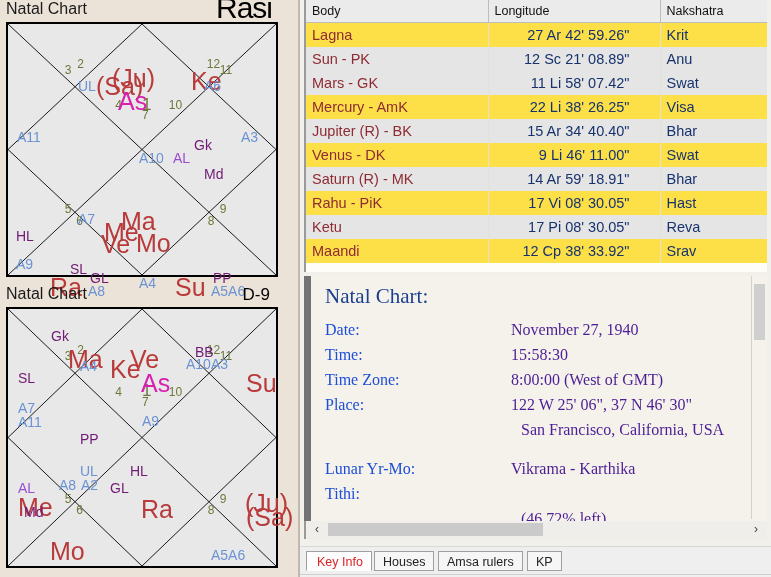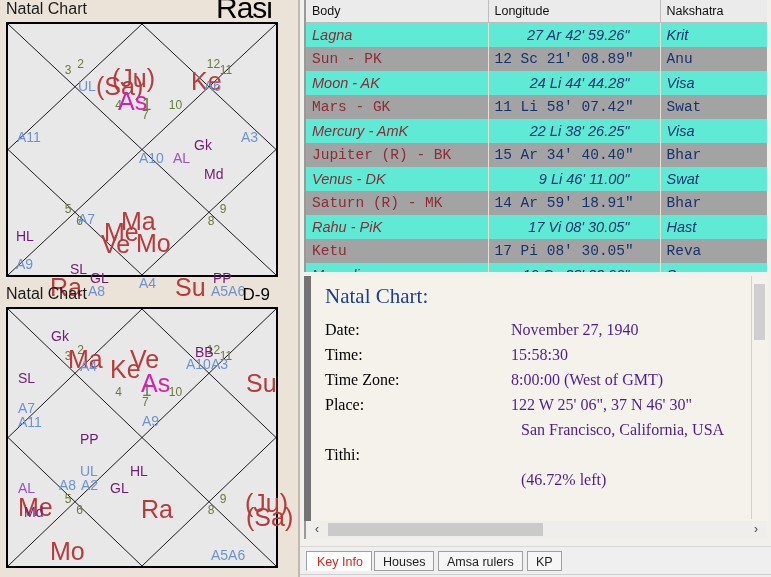--- a/index.html
+++ b/index.html
@@ -65,36 +65,36 @@
     font-weight:normal;font-size:12.5px;color:#111;text-align:left;
     padding:2px 0 3px 6px;height:17px;
   }
   table.pgrid td{
     font-size:14.5px;padding:1px 0 2px 6px;height:21px;
     border-right:1px solid #e4e0d6;white-space:nowrap;overflow:hidden;
   }
   .c-body{color:#8e2b34;}
   .c-long{color:#17336e;text-align:right;padding-right:30px !important;}
   .c-nak{color:#17336e;}
-  tr.odd td{background:#5eead4;font-style:italic;}
-  tr.even td{background:#a3a3a3;font-family:Liberation Mono, monospace;}
+  tr.odd td{background:#fde047;}
+  tr.even td{background:#e5e5e5;}
   col.w1{width:182px;}col.w2{width:172px;}col.w3{width:109px;}
 
   
   .info-wrap{
     position:absolute;left:4px;top:276px;width:463px;height:245px;
     background:#f4f2eb;border-left:7px solid #737373;box-sizing:border-box;overflow:hidden;
   }
   .info-pad{position:absolute;left:14px;top:8px;right:0;bottom:0;}
   .info-title{
     font-family:"Liberation Serif",serif;font-size:21px;color:#1c3f8f;
     margin:0 0 12px 0;
   }
   .info-row{position:relative;height:25px;font-family:"Liberation Serif",serif;font-size:16px;}
-  .ikey{position:absolute;left:0;top:0;color:#000000;}
+  .ikey{position:absolute;left:0;top:0;color:#1d4ed8;}
   .ival{position:absolute;left:186px;top:0;color:#4c1d95;white-space:nowrap;}
   .ival.indent{left:196px;}
 
   .vscroll{
     position:absolute;right:0;top:0;width:15px;height:243px;background:#f4f2eb;
     border-left:1px solid #d4d1c8;
   }
   .vthumb{position:absolute;left:2px;top:8px;width:11px;height:56px;background:#cfcfcf;}
 
   .hscroll{
@@ -270,25 +270,20 @@
             <tr class="odd">
               <td class="c-body">Lagna</td>
               <td class="c-long">27 Ar 42' 59.26"</td>
               <td class="c-nak">Krit</td>
             </tr>
             <tr class="even">
               <td class="c-body">Sun - PK</td>
               <td class="c-long">12 Sc 21' 08.89"</td>
               <td class="c-nak">Anu</td>
             </tr>
-            <tr class="odd">
-              <td class="c-body">Moon - AK</td>
-              <td class="c-long">24 Li 44' 44.28"</td>
-              <td class="c-nak">Visa</td>
-            </tr>
             <tr class="even">
               <td class="c-body">Mars - GK</td>
               <td class="c-long">11 Li 58' 07.42"</td>
               <td class="c-nak">Swat</td>
             </tr>
             <tr class="odd">
               <td class="c-body">Mercury - AmK</td>
               <td class="c-long">22 Li 38' 26.25"</td>
               <td class="c-nak">Visa</td>
             </tr>
@@ -342,20 +337,24 @@
               <span class="ikey">Time Zone:</span>
               <span class="ival">8:00:00 (West of GMT)</span>
             </div>
             <div class="info-row">
               <span class="ikey">Place:</span>
               <span class="ival">122 W 25' 06", 37 N 46' 30"</span>
             </div>
             <div class="info-row">
               <span class="ikey"></span>
               <span class="ival indent">San Francisco, California, USA</span>
+            </div>
+            <div class="info-row" style="margin-top: 14px;">
+              <span class="ikey">Lunar Yr-Mo:</span>
+              <span class="ival">Vikrama - Karthika</span>
             </div>
             <div class="info-row">
               <span class="ikey">Tithi:</span>
             </div>
             <div class="info-row">
               <span class="ikey"></span>
               <span class="ival indent">(46.72% left)</span>
             </div>
           </div>
       </div>

